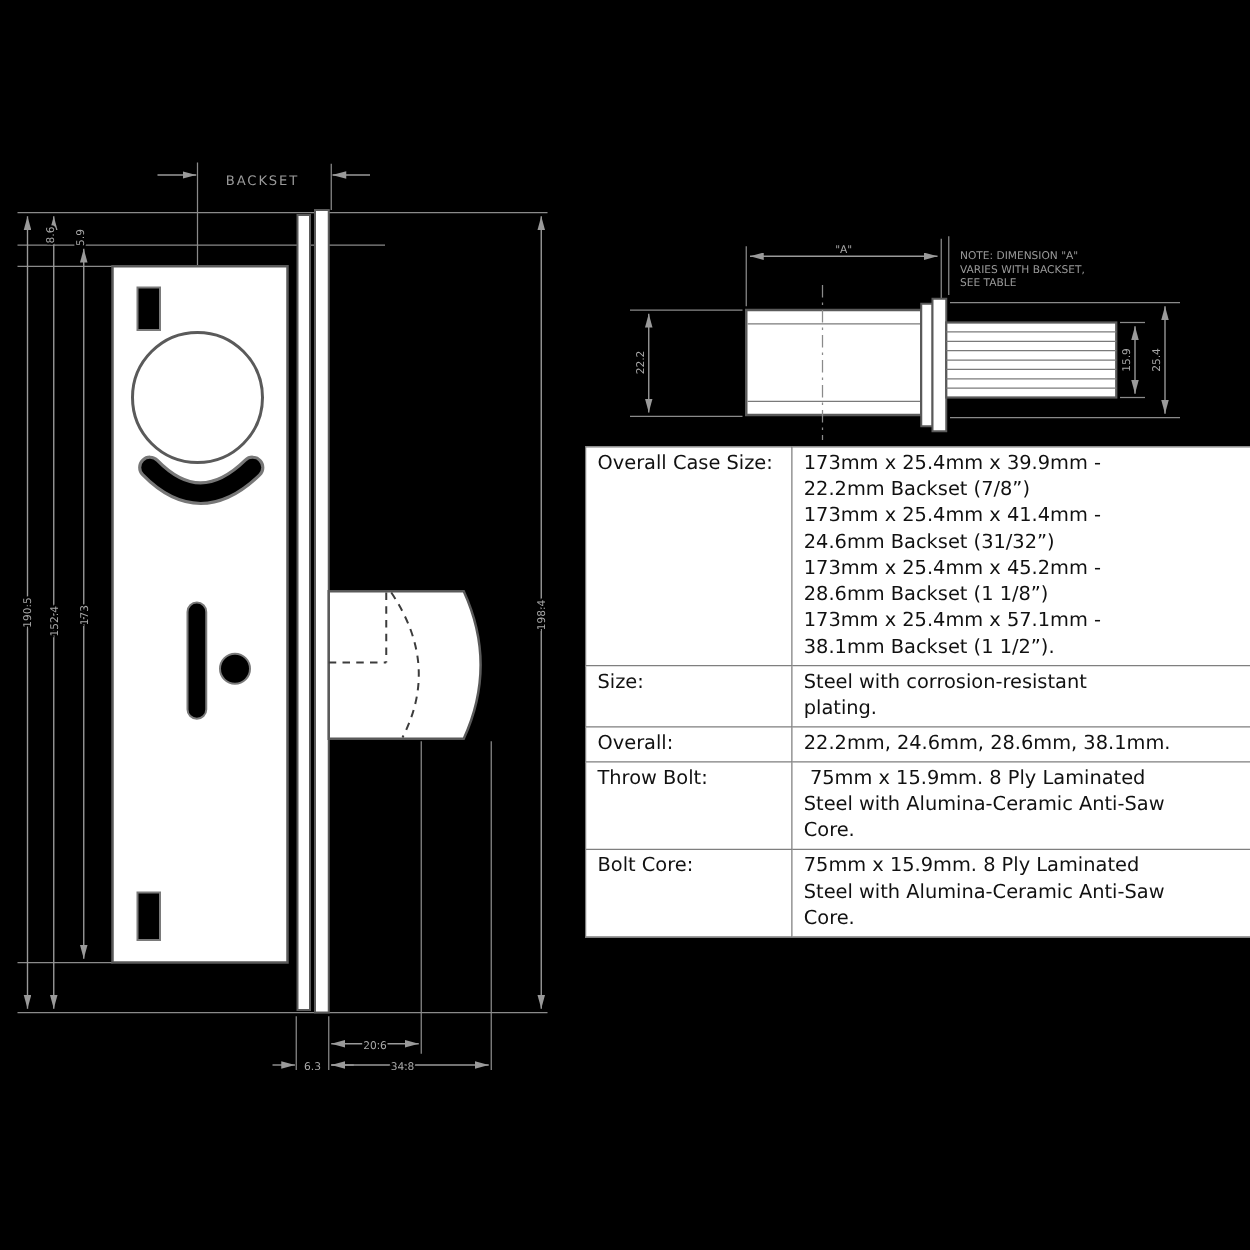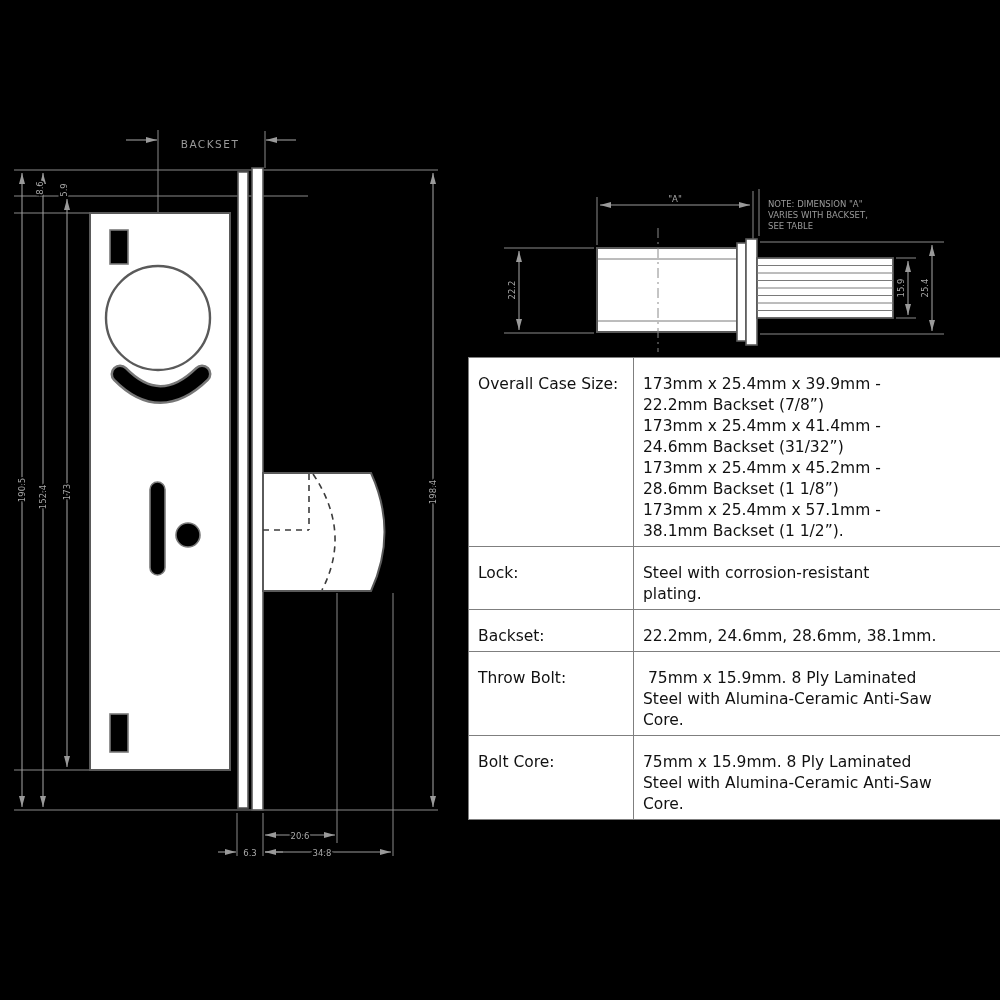--- a/index.html
+++ b/index.html
@@ -18,21 +18,21 @@
         paint-order:stroke;stroke:#000;stroke-width:3px;}
   .btxt{font-size:10.5px;letter-spacing:1.5px;fill:#9a9a9a;text-anchor:middle;
         paint-order:stroke;stroke:#000;stroke-width:3px;}
   .ntxt{font-size:8.5px;fill:#9a9a9a;text-anchor:start;
         paint-order:stroke;stroke:#000;stroke-width:2px;}
 
   
   .spec{position:absolute;left:468px;top:357px;width:516px;background:#fff;
         border-collapse:collapse;table-layout:fixed;color:#111;
         font-size:15.5px;line-height:21px;}
-  .spec td{border:1px solid #7f7f7f;vertical-align:top;padding:16px 6px 4px 9px;margin-left:44px;}
+  .spec td{border:1px solid #7f7f7f;vertical-align:top;padding:2px 6px 4px 9px;margin-left:44px;}
   .spec td.lbl{width:149px;}
   .spec td.val{width:365px;}
   .cell-line{white-space:pre-wrap;}
 </style>
 </head>
 <body>
 
 <div class="stage">
 
 <svg width="1000" height="1000" viewBox="0 0 1000 1000">
@@ -179,28 +179,28 @@
         <div class="cell-line">22.2mm Backset (7/8”)</div>
         <div class="cell-line">173mm x 25.4mm x 41.4mm -</div>
         <div class="cell-line">24.6mm Backset (31/32”)</div>
         <div class="cell-line">173mm x 25.4mm x 45.2mm -</div>
         <div class="cell-line">28.6mm Backset (1 1/8”)</div>
         <div class="cell-line">173mm x 25.4mm x 57.1mm -</div>
         <div class="cell-line">38.1mm Backset (1 1/2”).</div>
       </td>
     </tr>
     <tr>
-      <td class="lbl">Lock:</td>
+      <td class="lbl">Size:</td>
       <td class="val">
         <div class="cell-line">Steel with corrosion-resistant</div>
         <div class="cell-line">plating.</div>
       </td>
     </tr>
     <tr>
-      <td class="lbl">Backset:</td>
+      <td class="lbl">Overall:</td>
       <td class="val">
         <div class="cell-line">22.2mm, 24.6mm, 28.6mm, 38.1mm.</div>
       </td>
     </tr>
     <tr>
       <td class="lbl">Throw Bolt:</td>
       <td class="val">
         <div class="cell-line"> 75mm x 15.9mm. 8 Ply Laminated</div>
         <div class="cell-line">Steel with Alumina-Ceramic Anti-Saw</div>
         <div class="cell-line">Core.</div>

